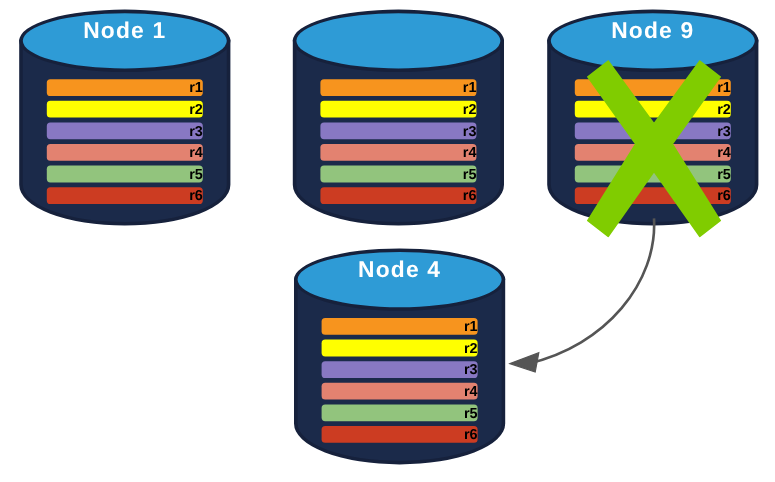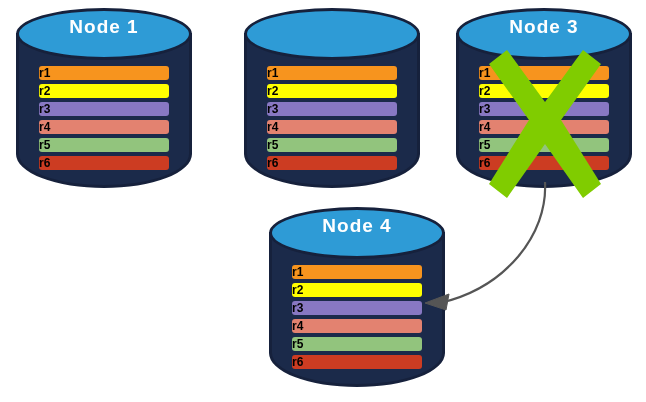--- a/index.html
+++ b/index.html
@@ -65,21 +65,21 @@
     z-index: 3;
   }
   .row-bar {
     height: 14px;
     margin-bottom: 4px;
     border-radius: 3px;
     color: #000000;
     font-size: 12px;
     font-weight: bold;
     line-height: 14px;
-    text-align: left;
+    text-align: right;
   }
 
   
   .x-mark {
     position: absolute;
     left: 33px;
     top: 42px;
     width: 112px;
     height: 148px;
     z-index: 5;
@@ -130,35 +130,35 @@
       <div class="row-bar" style="background:#8878c3">r3</div>
       <div class="row-bar" style="background:#e38270">r4</div>
       <div class="row-bar" style="background:#92c47d">r5</div>
       <div class="row-bar" style="background:#cc3c22">r6</div>
     </div>
   </div>
 
   <div class="node" style="left:456px; top:8px;">
     <div class="node-body"></div>
     <div class="node-top"></div>
-    <div class="node-title">Node  3</div>
+    <div class="node-title">Node  9</div>
     <div class="node-rows">
       <div class="row-bar" style="background:#f7941e">r1</div>
       <div class="row-bar" style="background:#ffff00">r2</div>
       <div class="row-bar" style="background:#8878c3">r3</div>
       <div class="row-bar" style="background:#e38270">r4</div>
       <div class="row-bar" style="background:#92c47d">r5</div>
       <div class="row-bar" style="background:#cc3c22">r6</div>
     </div>
     <svg class="x-mark" viewBox="0 0 112 148" xmlns="http://www.w3.org/2000/svg">
       <polygon points="0,14 18,0 56,52 94,0 112,14 72,70 112,134 94,148 56,94 18,148 0,134 40,70" fill="#80cc00"></polygon>
     </svg>
   </div>
 
-  <div class="node" style="left:245px; top:207px;margin-left:24px;">
+  <div class="node" style="left:245px; top:207px;">
     <div class="node-body"></div>
     <div class="node-top"></div>
     <div class="node-title">Node  4</div>
     <div class="node-rows">
       <div class="row-bar" style="background:#f7941e">r1</div>
       <div class="row-bar" style="background:#ffff00">r2</div>
       <div class="row-bar" style="background:#8878c3">r3</div>
       <div class="row-bar" style="background:#e38270">r4</div>
       <div class="row-bar" style="background:#92c47d">r5</div>
       <div class="row-bar" style="background:#cc3c22">r6</div>

